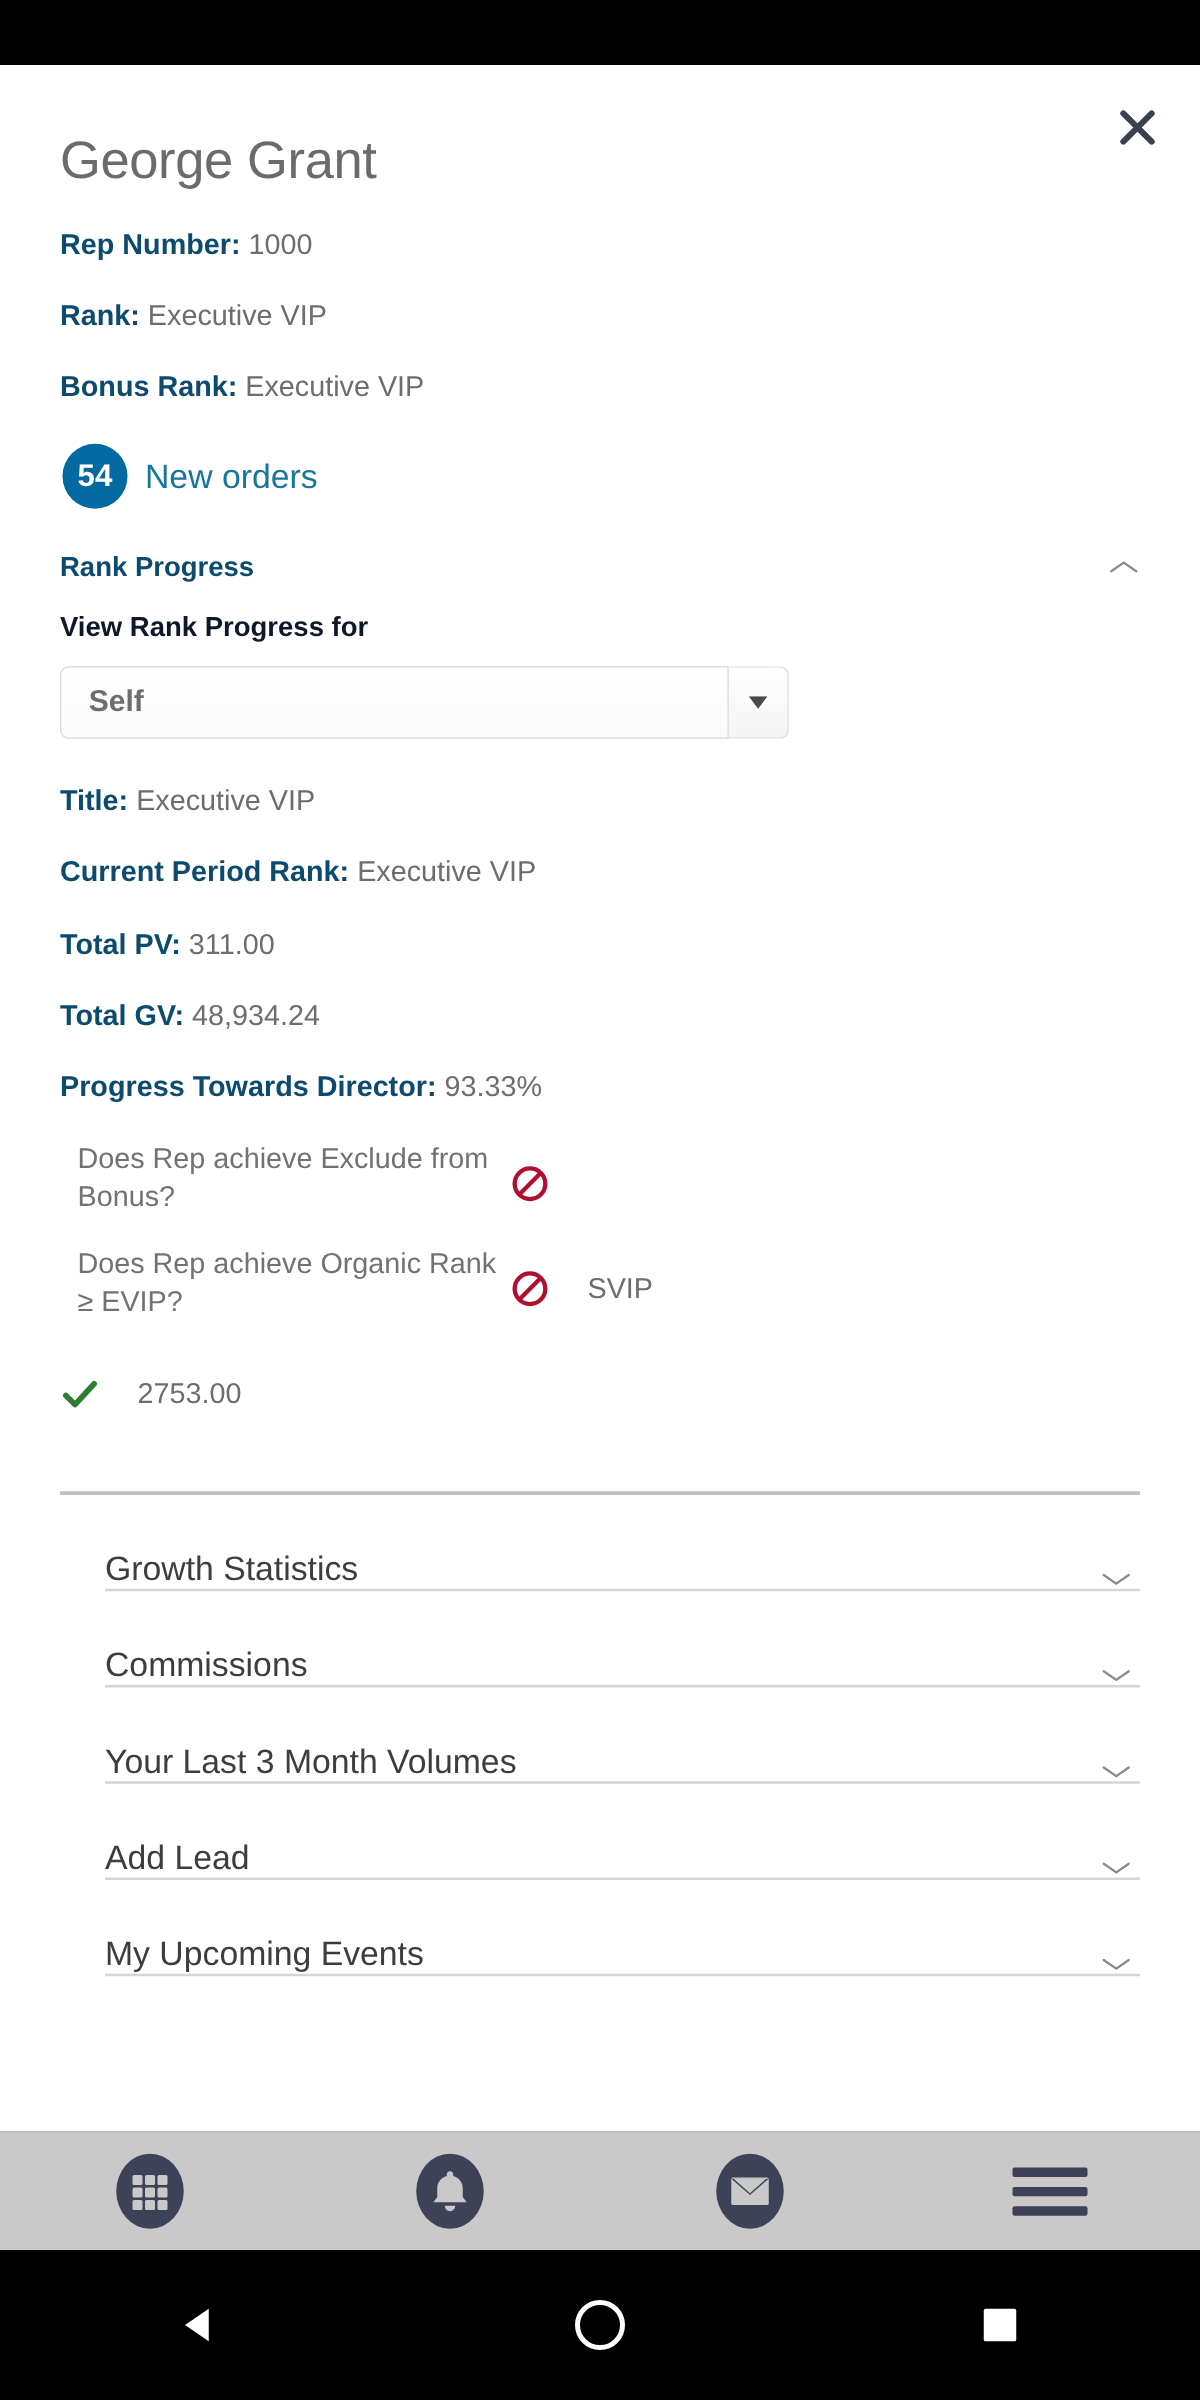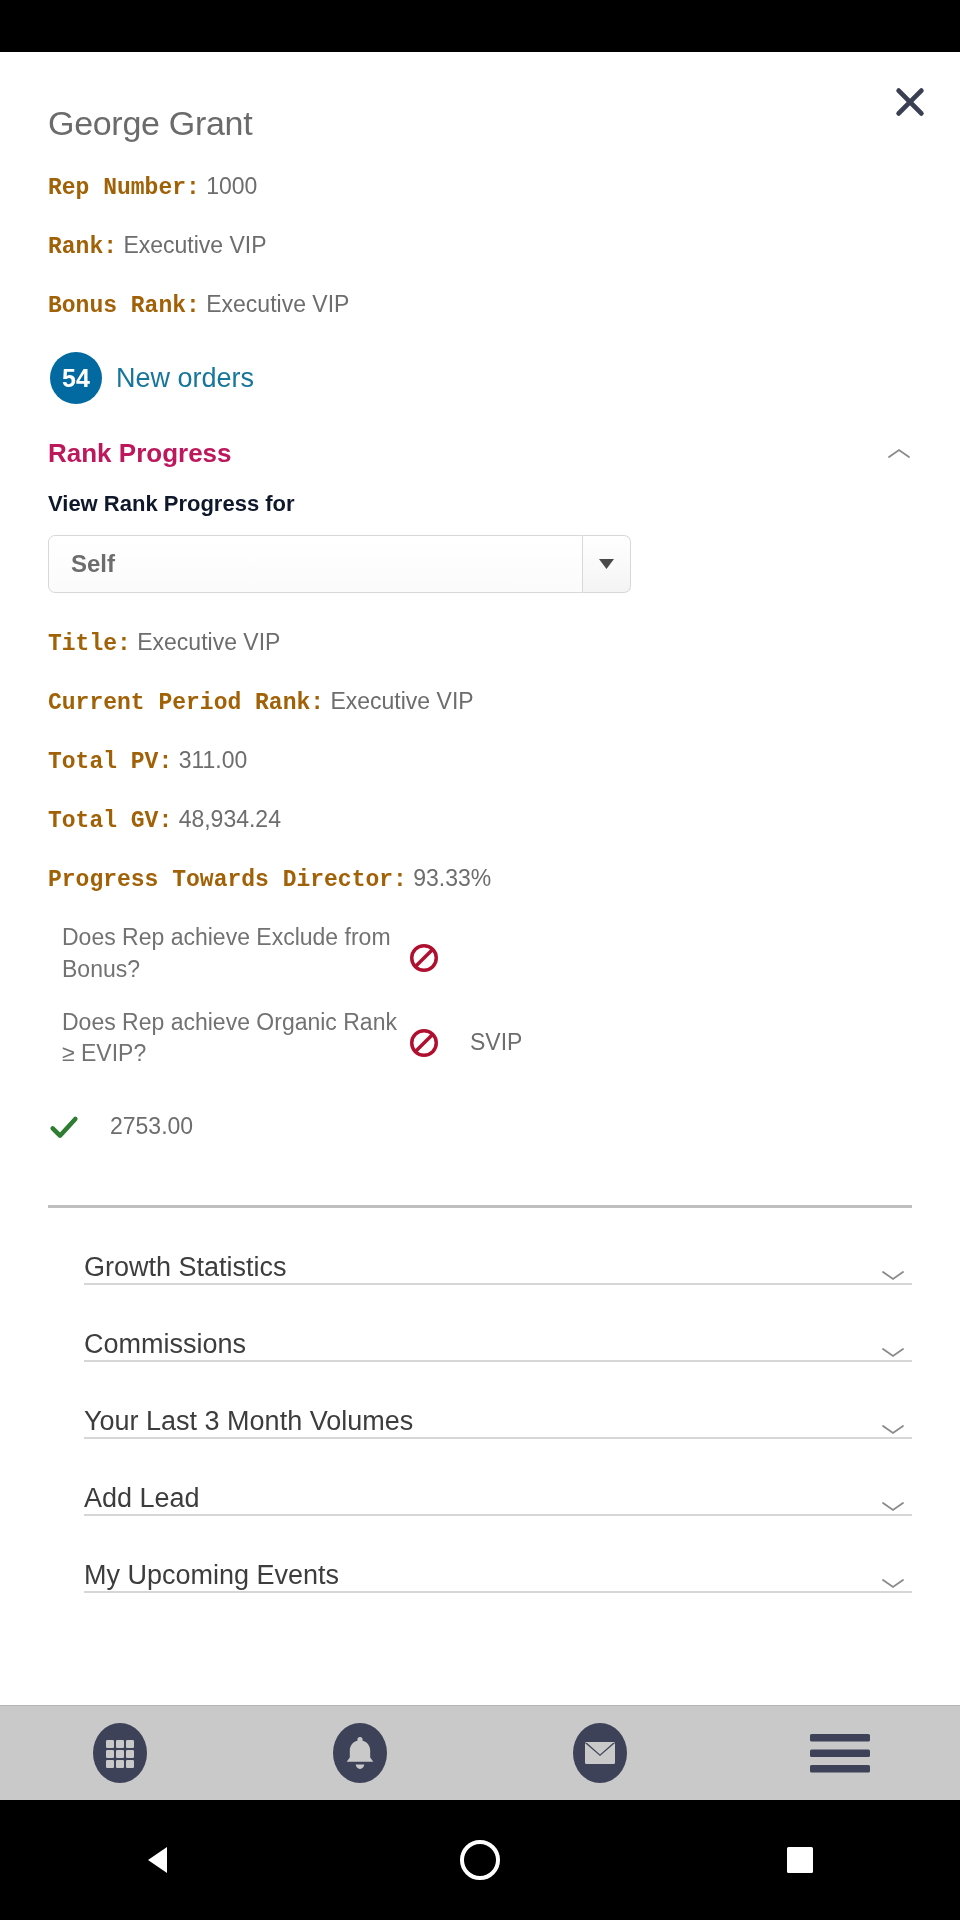--- a/index.html
+++ b/index.html
@@ -22,41 +22,41 @@
     position: absolute; top: 28px; right: 28px;
     width: 44px; height: 44px;
     display: flex; align-items: center; justify-content: center;
     color: #3a3f51;
   }
   .close-btn svg { width: 34px; height: 34px; }
 
   .content { padding: 52px 48px 0 48px; }
 
   .page-title {
-    font-size: 34px; font-weight: 400; color: #6b6b6b;
+    font-size: 42px; font-weight: 400; color: #6b6b6b;
     letter-spacing: -0.3px; line-height: 1.15; margin-bottom: 28px;
   }
 
   .kv { font-size: 23px; color: #6d6d6d; margin-bottom: 26px; line-height: 1.35; }
-  .kv b { font-weight: 700; color: #a16207; font-family: Liberation Mono, monospace; }
+  .kv b { font-weight: 700; color: #0c4a6e; }
 
   .orders-line { display: flex; align-items: center; gap: 14px; margin: 30px 0 34px 2px; }
   .badge {
     min-width: 52px; height: 52px; padding: 0 12px;
     border-radius: 26px; background: #0369a1; color: #ffffff;
     font-size: 25px; font-weight: 700;
     display: flex; align-items: center; justify-content: center;
   }
   .orders-link { font-size: 27px; color: #17769b; text-align: right; }
 
   .section-head {
     display: flex; align-items: center; justify-content: space-between;
     margin: 28px 0 22px 0;
   }
-  .section-head .stitle { font-size: 26px; font-weight: 700; color: #be185d; }
+  .section-head .stitle { font-size: 22px; font-weight: 700; color: #0c4a6e; }
   .chev { width: 26px; height: 16px; color: #8a8a8a; flex: none; }
   .chev svg { width: 26px; height: 16px; display: block; }
 
   .field-label { font-size: 22px; font-weight: 700; color: #0f172a; margin-bottom: 18px; }
 
   .select-wrap {
     display: flex; width: 583px; height: 58px;
     margin-bottom: 34px; align-items: stretch; font-weight: bold;
   }
   .select-box {

